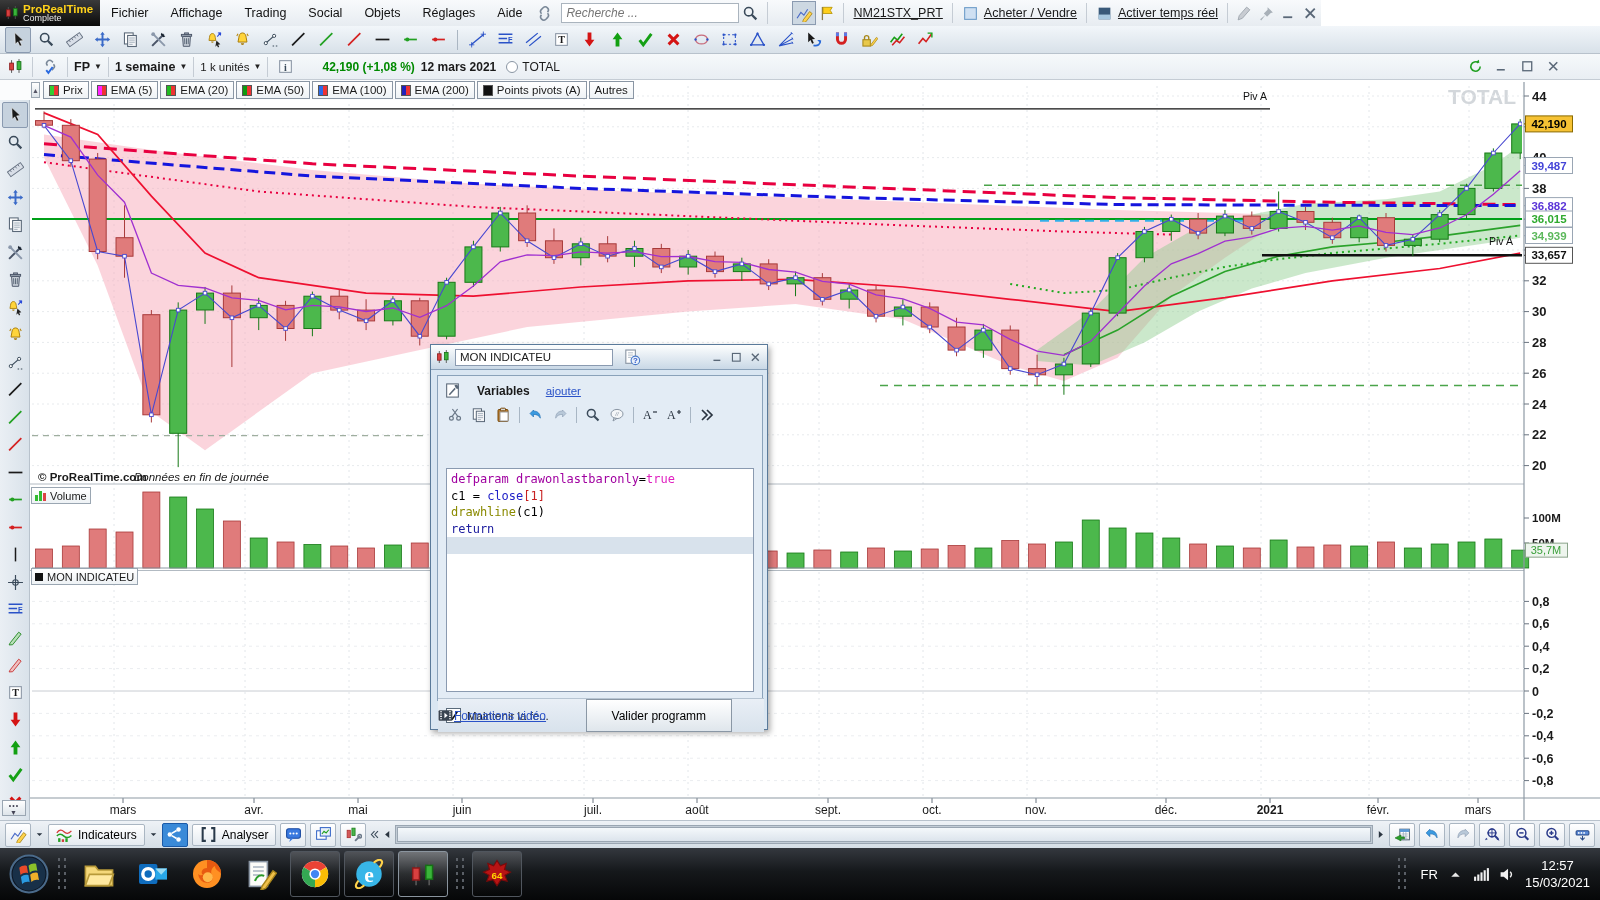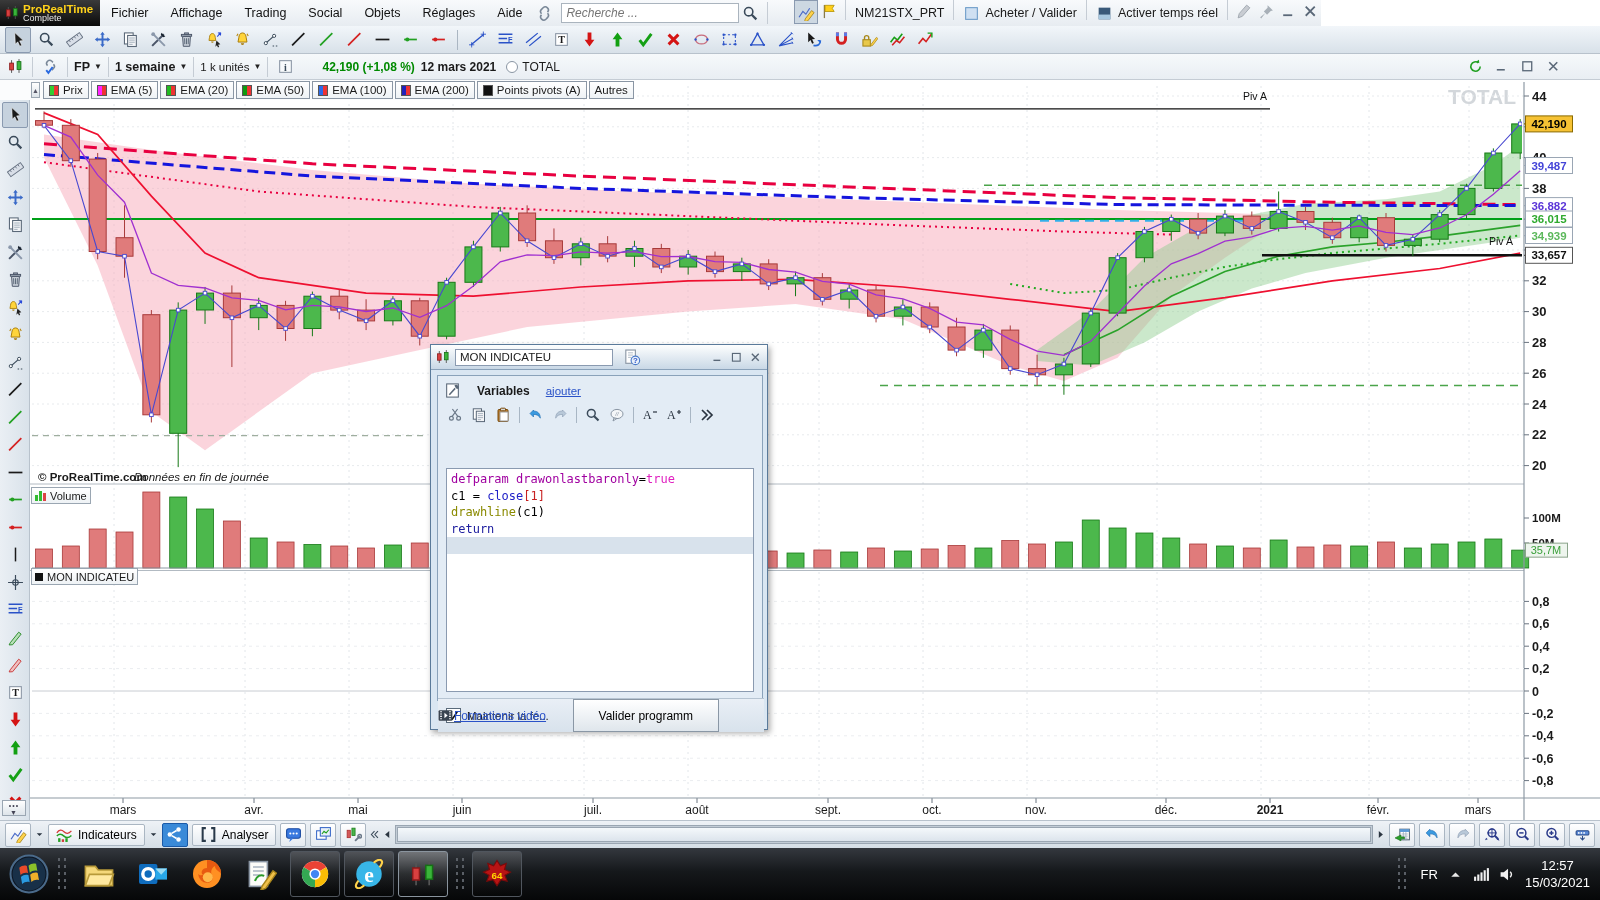--- a/index.html
+++ b/index.html
@@ -9,21 +9,21 @@
   
   #menubar{position:absolute;left:0;top:0;width:1321px;height:26px;background:linear-gradient(#f8fafc,#e7ecf1);
     border-bottom:1px solid #b9c2ca;display:flex;align-items:center;}
   #logo{width:100px;height:26px;background:linear-gradient(#3a3a3a,#0a0a0a);display:flex;align-items:center;gap:3px;padding-left:4px;box-sizing:border-box;}
   #logo .lt{color:#ffd21a;font-weight:bold;font-size:11.5px;line-height:10px;}
   #logo .ls{color:#e8e8e8;font-size:9px;line-height:9px;}
   .menu-item{padding:0 11px;font-size:12.5px;color:#111;cursor:default;}
   #searchwrap{display:flex;align-items:center;margin-left:6px;border-right:1px solid #c5ccd4;padding-right:6px;}
   #searchbox{width:168px;height:18px;border:1px solid #aab4be;background:#fff;font-style:italic;color:#999;
     padding:0 4px;font-size:12px;font-family:"Liberation Sans",sans-serif;}
-  #menubar-right{margin-left:auto;display:flex;height:26px;}
+  #menubar-right{margin-left:auto;display:flex;align-items:center;height:26px;text-decoration:underline;}
   .mb-ic{width:22px;height:22px;display:inline-flex;align-items:center;justify-content:center;}
   .mb-ic svg{width:17px;height:17px;}
   .mb-sep{width:1px;height:20px;background:#c5ccd4;margin:0 5px;}
   .mb-label{font-size:12.5px;padding:0 4px;display:flex;align-items:center;gap:5px;}
   
   #drawbar{position:absolute;left:0;top:26px;width:1600px;height:28px;background:linear-gradient(#f2f6fa,#d8e1e9);
     border-bottom:1px solid #b8c2cc;display:flex;align-items:center;padding-left:4px;box-sizing:border-box;}
   .tb-btn{width:24px;height:24px;display:inline-flex;align-items:center;justify-content:center;border:1px solid transparent;margin:0 1px;border-radius:2px;}
   .tb-btn svg{width:17px;height:17px;}
   .tb-btn.sel{background:#c6d2de;border:1px solid #8a9ab0;}
@@ -91,21 +91,21 @@
   .dlg-toolbar .dsep{width:1px;height:16px;background:#a8b6c4;margin:0 3px;}
   .dlg-code{position:absolute;left:8px;top:92px;width:308px;height:224px;background:#fff;border:1px solid #8a9ab0;
     font-family:"DejaVu Sans Mono","Liberation Mono",monospace;font-size:12px;line-height:16.5px;padding:2px 4px;box-sizing:border-box;overflow:hidden;}
   .code-line{white-space:pre;}
   .cursor-line{background:#d8e2ec;height:16.5px;margin:0 -4px;padding:0 4px;}
   .dlg-bottom{position:absolute;left:0px;top:322px;width:326px;height:34px;background:linear-gradient(#e9eff6,#d8e2ec);
     border-top:1px solid #b6c4d2;display:flex;align-items:center;padding:0 8px;gap:6px;box-sizing:border-box;}
   .cbx{width:13px;height:13px;background:#fff;border:1px solid #5a6a7a;display:inline-flex;align-items:center;justify-content:center;}
   .cbx svg{width:11px;height:11px;}
   .dlg-bottom .cbl{font-size:11.5px;white-space:nowrap;}
-  .dlg-bottom button{margin-left:18px;height:33px;min-width:146px;border:1px solid #8a97a5;background:linear-gradient(#ffffff,#dfe6ec);
+  .dlg-bottom button{margin-left:31px;height:33px;min-width:146px;border:1px solid #8a97a5;background:linear-gradient(#ffffff,#dfe6ec);
     font-size:12px;font-family:"Liberation Sans",sans-serif;white-space:nowrap;overflow:hidden;}
   .dlg-video{position:absolute;left:6px;top:362px;display:flex;align-items:center;gap:0;}
   .dlg-video svg{width:17px;height:17px;}
   .dlg-video a{color:#2a52c8;text-decoration:underline;font-size:12px;}
   
   #bottom-toolbar{position:absolute;left:0;top:820px;width:1600px;height:28px;background:linear-gradient(#eef2f6,#d5dee6);
     border-top:1px solid #b8c2cc;display:flex;align-items:center;padding:0 3px;box-sizing:border-box;z-index:4;}
   .bt-btn{width:24px;height:22px;display:inline-flex;align-items:center;justify-content:center;border:1px solid #aab6c2;
     background:linear-gradient(#fff,#e4eaf0);border-radius:2px;margin:0 2px;}
   .bt-btn svg{width:17px;height:17px;}
@@ -184,21 +184,21 @@
         </span>
       <span class="mb-sep"></span>
       <span class="mb-label">NM21STX_PRT</span>
       <span class="mb-sep"></span>
       <span class="mb-label">
         <span class="mb-ic" style="width:17px">
             <svg viewBox="0 0 16 16" aria-hidden="true">
               <rect x="2.5" y="2.5" width="11" height="11" fill="#cfe0f2" stroke="#6a9ac8"></rect>
             </svg>
           </span>
-        <span>Acheter / Valider</span>
+        <span>Acheter / Vendre</span>
         </span>
       <span class="mb-sep"></span>
       <span class="mb-label">
         <span class="mb-ic" style="width:17px">
             <svg viewBox="0 0 16 16" aria-hidden="true">
               <rect x="2.5" y="2.5" width="11" height="11" fill="#3a5a7a"></rect>
               <rect x="2.5" y="9" width="11" height="4.5" fill="#a8c8e0"></rect>
             </svg>
           </span>
         <span>Activer temps réel</span>

